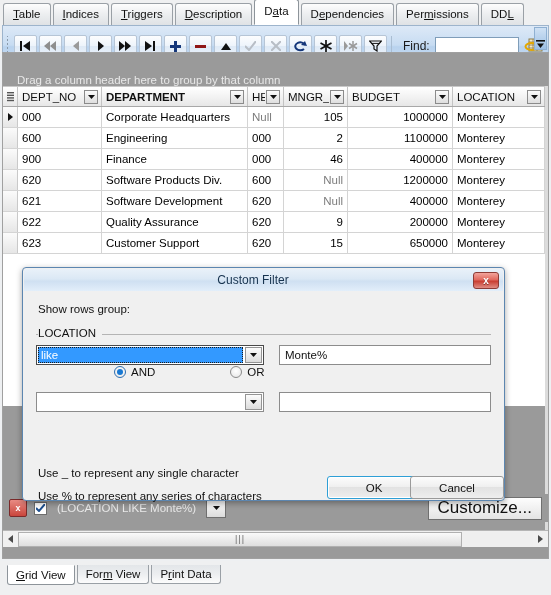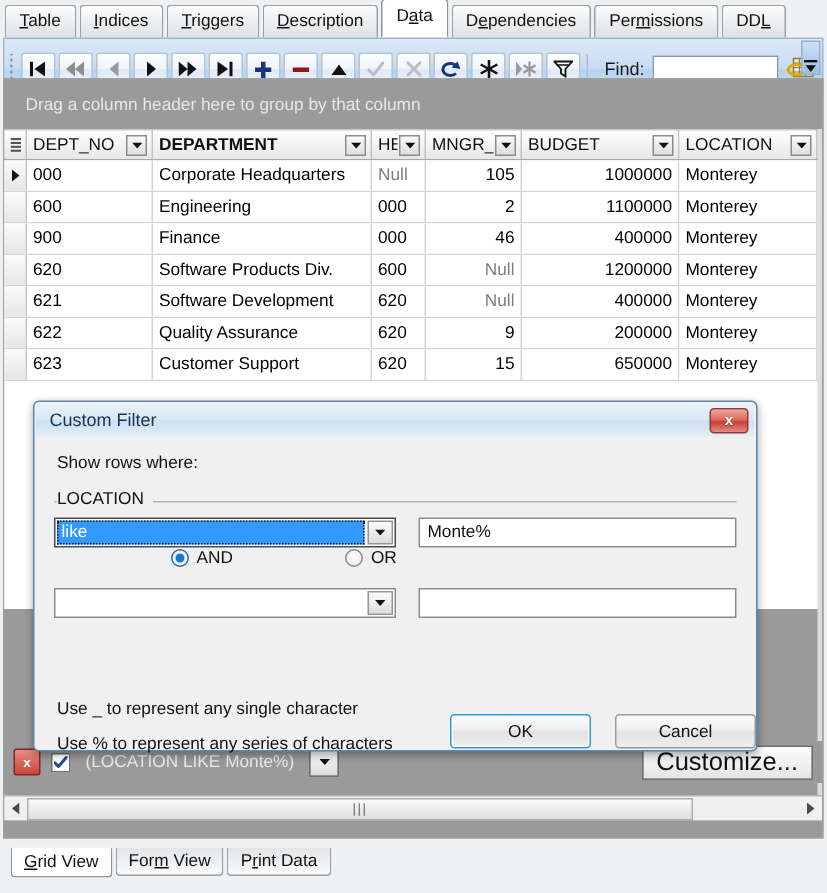--- a/index.html
+++ b/index.html
@@ -40,21 +40,21 @@
   .findlbl{margin-left:8px;margin-right:5px;font-size:12px;color:#1a1a1a;}
   .findbox{width:84px;height:18px;background:#fff;border:1px solid #7f9db9;box-sizing:border-box;}
   .tbtn-find{width:26px;height:22px;display:flex;align-items:center;justify-content:center;margin-left:2px;}
   .tb-overflow{position:absolute;right:1px;top:1px;width:13px;height:23px;
     background:linear-gradient(to bottom,#cfe1f4,#9ec0e4);
     border:1px solid #8fb0d2;box-sizing:border-box;display:flex;align-items:flex-end;justify-content:center;}
 
   
   .gridwrap{position:absolute;left:2px;top:52px;width:547px;height:507px;
     border:1px solid #a0a0a0;box-sizing:border-box;background:#9a9a9a;}
-  .groupbar{height:33px;color:#e8e8e8;font-size:11.5px;display:flex;align-items:center;
+  .groupbar{height:33px;color:#e8e8e8;font-size:11.5px;display:flex;align-items:flex-end;
     padding-left:14px;background:#9a9a9a;}
 
   .hdrrow{display:flex;height:21px;background:linear-gradient(to bottom,#fdfdfd,#ececec);
     border-top:1px solid #c8c8c8;border-bottom:1px solid #a8a8a8;box-sizing:border-box;}
   .hcell{display:flex;align-items:center;height:100%;box-sizing:border-box;
     border-right:1px solid #c3c3c3;
     background:linear-gradient(to bottom,#ffffff 0%,#f3f3f3 50%,#e7e7e7 100%);
     padding-left:4px;font-size:11.5px;color:#111;overflow:hidden;white-space:nowrap;cursor:default;}
   .hcell .htxt{flex:1;overflow:hidden;text-overflow:clip;}
   .hcell.bold .htxt{font-weight:bold;}
@@ -113,21 +113,21 @@
     font-size:11.5px;color:#111;white-space:nowrap;cursor:default;}
   .btab.active{background:#fff;border-color:#8d949a;border-top:1px solid #fff;position:relative;z-index:2;}
 
   
   .dialog{position:absolute;left:22px;top:267px;width:483px;height:234px;
     background:#f0f0f0;border:1px solid #5c86b0;border-radius:4px;box-sizing:border-box;
     box-shadow:0 2px 6px rgba(0,0,0,.35);}
   .dlgtitle{height:22px;margin:1px;border-radius:3px 3px 0 0;
     background:linear-gradient(to bottom,#e9f1f9 0%,#dbe8f5 45%,#cfe0f2 55%,#e2eefa 100%);
     display:flex;align-items:center;padding:0 4px 0 9px;box-sizing:border-box;}
-  .dlgtitle .t{flex:1;font-size:12px;color:#17334f;}
+  .dlgtitle .t{flex:1;font-size:12px;color:#17334f;text-align:center;}
   .xbtn{width:24px;height:15px;border:1px solid #8d3b36;border-radius:3px;
     background:linear-gradient(to bottom,#f2a49c 0%,#e0695f 45%,#c93f33 55%,#e08d84 100%);
     display:flex;align-items:center;justify-content:center;color:#fff;font-size:10px;font-weight:bold;
     text-shadow:0 1px 0 rgba(0,0,0,.4);cursor:default;}
   .dlgbody{position:absolute;left:1px;right:1px;top:23px;bottom:1px;background:#f0f0f0;}
   .showrows{position:absolute;left:14px;top:12px;font-size:11.5px;color:#111;}
 
   .grp{position:absolute;left:12px;top:36px;width:455px;height:130px;}
   .grptitle{position:absolute;left:2px;top:0;font-size:11.5px;color:#111;background:#f0f0f0;
     padding-right:6px;z-index:2;}
@@ -485,21 +485,21 @@
     <div class="btab">For<span class="acc">m</span> View</div>
     <div class="btab">P<span class="acc">r</span>int Data</div>
   </div>
 
   <div class="dialog">
     <div class="dlgtitle">
       <span class="t">Custom Filter</span>
       <span class="xbtn">x</span>
     </div>
     <div class="dlgbody">
-      <div class="showrows">Show rows where:</div>
+      <div class="showrows">Show rows group:</div>
 
       <div class="grp">
         <div class="grpline"></div>
         <div class="grptitle">LOCATION</div>
 
         <div class="cmb sel" style="left:0;top:18px;width:228px">
           <span class="val">like</span>
           <span class="arrow">
             <svg width="7" height="4" viewBox="0 0 7 4">
                 <polygon points="0,0 7,0 3.5,4" fill="#111"></polygon>
@@ -528,18 +528,18 @@
                 <polygon points="0,0 7,0 3.5,4" fill="#111"></polygon>
               </svg>
             </span>
         </div>
         <div class="txt" style="left:243px;top:65px;width:212px"></div>
       </div>
 
       <div class="hint" style="top:176px">Use _ to represent any single character</div>
       <div class="hint" style="top:199px">Use % to represent any series of characters</div>
 
-      <div class="dbtn def" style="left:276px;top:185px">OK</div>
+      <div class="dbtn def" style="left:303px;top:185px">OK</div>
       <div class="dbtn" style="left:386px;top:185px">Cancel</div>
     </div>
   </div>
 
 </div>
 
 </body></html>

